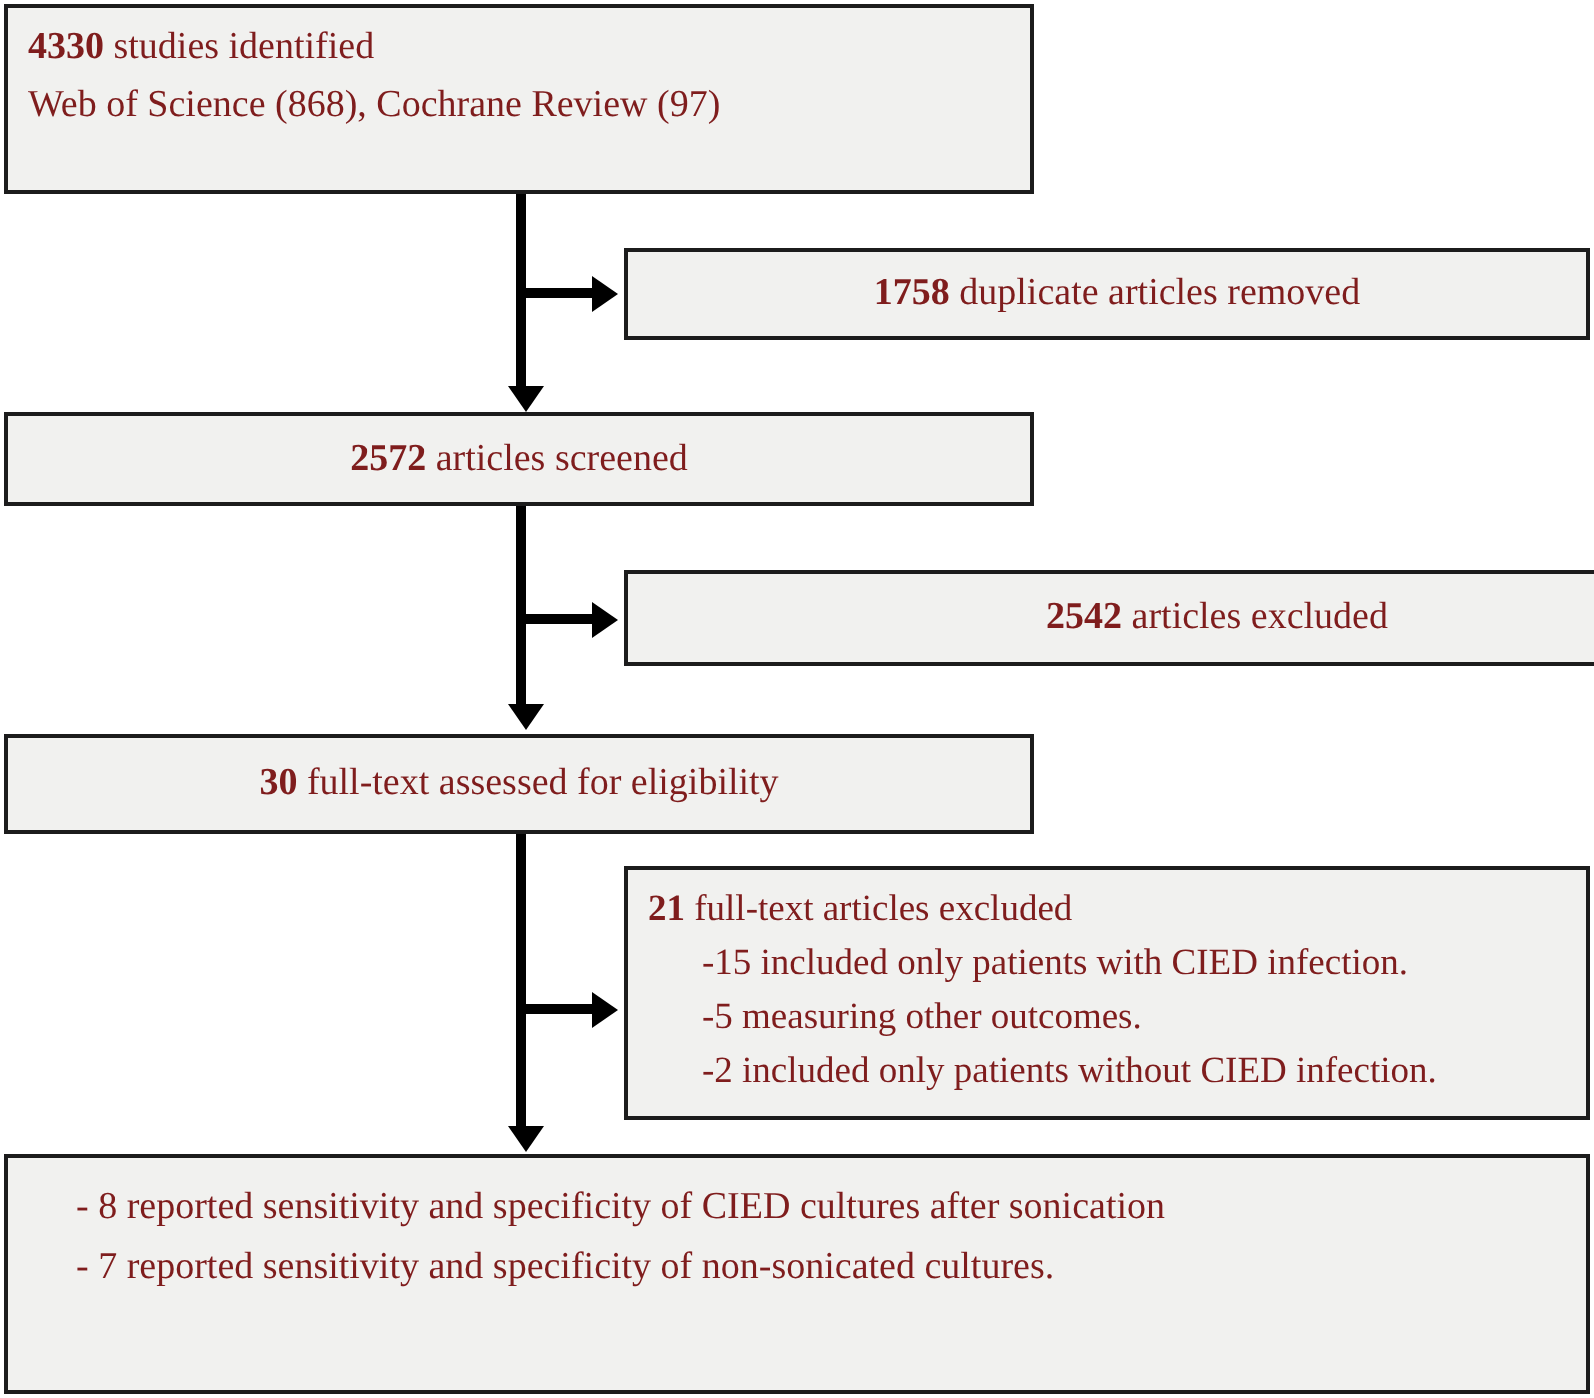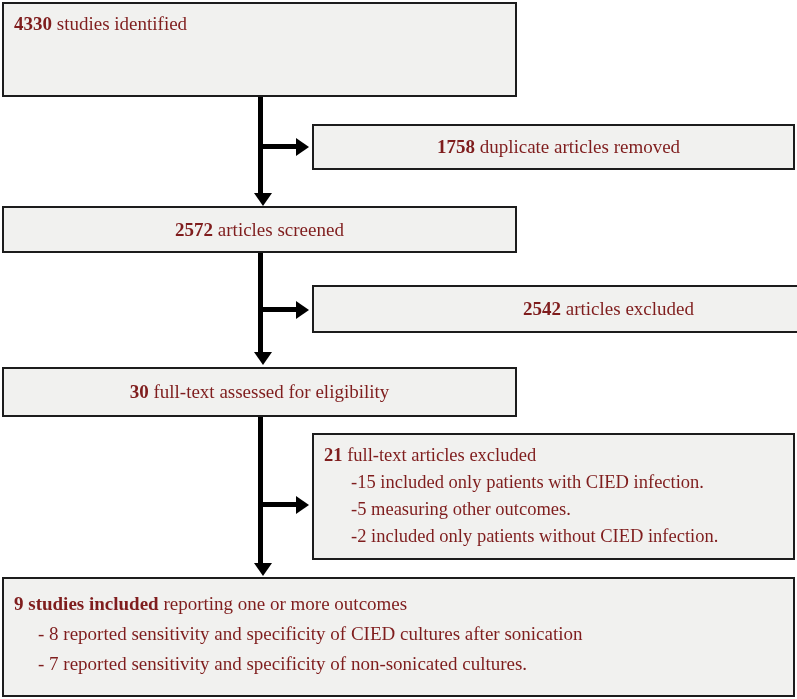--- a/index.html
+++ b/index.html
@@ -58,20 +58,21 @@
 </style>
 </head>
 <body>
 
 <div id="canvas">
 
   <div class="fbox pad" style="left:2px; top:2px; width:515px; height:95px; line-height:29px;">
     <div>
       <span class="num">4330</span><span> studies identified</span>
     </div>
+    <div>Web of Science (868), Cochrane Review (97)</div>
   </div>
 
   <div class="vline" style="left:258px; top:97px; height:98px;"></div>
   <div class="head-down" style="left:254px; top:193px;"></div>
   <div class="hline" style="left:258px; top:144px; width:38px;"></div>
   <div class="head-right" style="left:296px; top:137.5px;"></div>
 
   <div class="fbox left-line" style="left:312px; top:124px; width:483px; height:46px;">
     <div>
       <span class="num">1758</span><span> duplicate articles removed</span>
@@ -109,20 +110,17 @@
   <div class="fbox" style="left:312px; top:433px; width:483px; height:127px; padding:7px 10px; line-height:27px; font-size:18.5px;">
     <div>
       <span class="num">21</span><span> full-text articles excluded</span>
     </div>
     <div class="indent">-15 included only patients with CIED infection.</div>
     <div class="indent">-5 measuring other outcomes.</div>
     <div class="indent">-2 included only patients without CIED infection.</div>
   </div>
 
   <div class="fbox" style="left:2px; top:577px; width:793px; height:120px; padding:10px 10px; line-height:30px;">
-    <div>
-      <span class="num">9 studies included</span><span> reporting one or more outcomes</span>
-    </div>
     <div class="indent2">- 8 reported sensitivity and specificity of CIED cultures after sonication</div>
     <div class="indent2">- 7 reported sensitivity and specificity of non-sonicated cultures.</div>
   </div>
 
 </div>
 
 </body></html>

